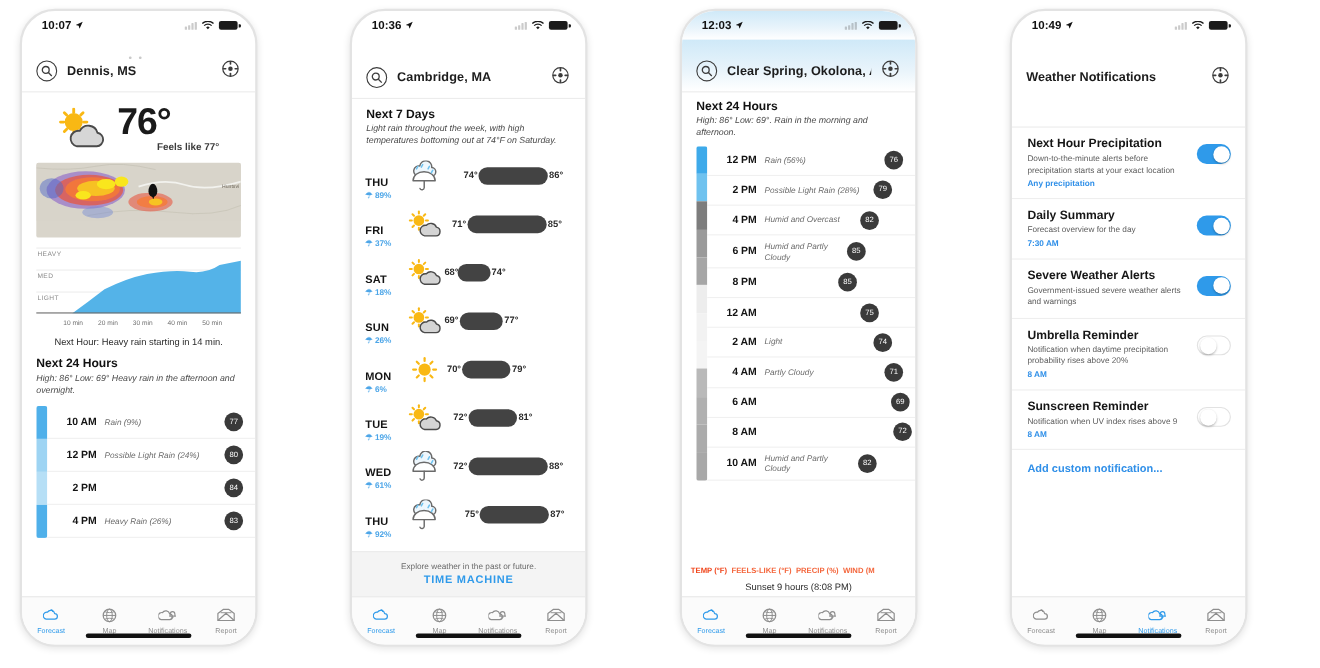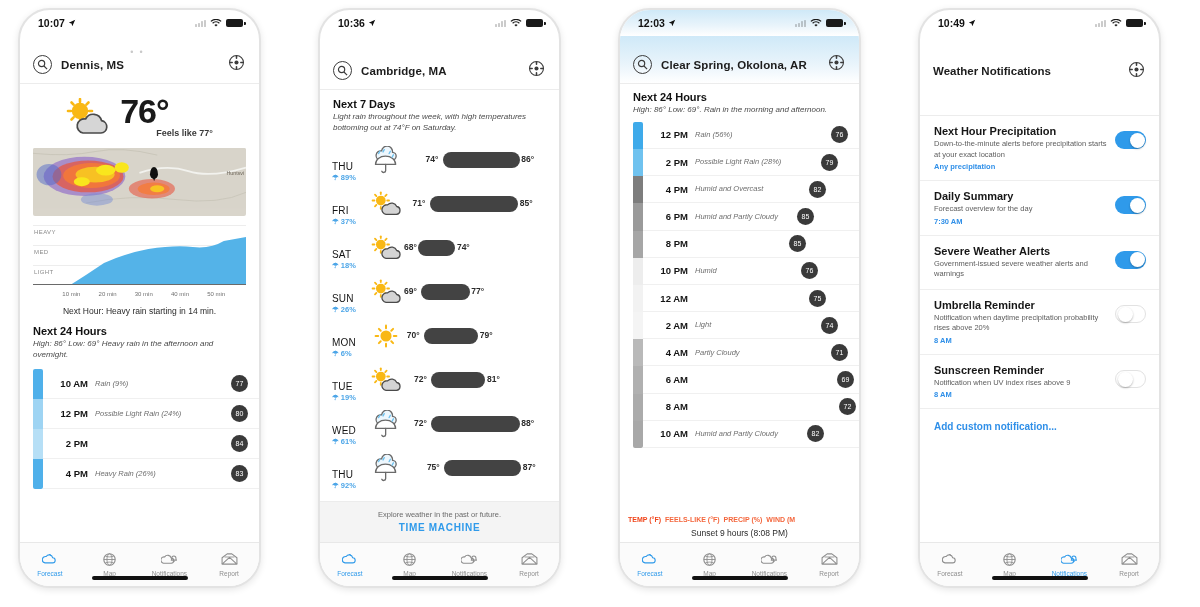--- a/index.html
+++ b/index.html
@@ -7,21 +7,21 @@
     width:1200px; height:607px;
     background:#ffffff;
     font-family:"Liberation Sans", sans-serif;
     overflow:hidden;
   }
   .stage { display:flex; width:1200px; height:607px; }
   .phone-slot { width:300px; height:607px; position:relative; }
 
   .phone {
     position:absolute; left:18px; top:8px;
-    width:243px; height:580px;
+    width:216px; height:580px;
     background:#fff;
     border-radius:32px;
     border:2px solid #e3e3e3;
     box-shadow:0 2px 7px rgba(0,0,0,.10);
     overflow:hidden;
     display:flex; flex-direction:column;
   }
   .notch-dots { position:absolute; top:38px; left:0; width:100%; text-align:center; font-size:9px; color:#c9c9c9; letter-spacing:6px; line-height:1; }
 
   
@@ -88,21 +88,21 @@
   
   .tabbar { flex:0 0 44px; display:flex; align-items:center; border-top:1px solid #e8e8e8; background:#fbfbfb; padding-bottom:2px; }
   .tab { flex:1 1 0; text-align:center; font-size:6.5px; color:#8e8e8e; }
   .tab.active { color:#2f9aea; }
   .tab .ticon { height:17px; display:flex; align-items:center; justify-content:center; margin-bottom:2px; }
   .homebar { position:absolute; bottom:6px; left:50%; transform:translateX(-50%); width:96px; height:4px; background:#111; border-radius:3px; }
 
   
   .day-row { display:flex; align-items:center; padding:3px 12px; height:44px; }
   .day-name { width:36px; flex:0 0 36px; }
-  .day-abbr { font-size:10px; font-weight:normal; color:#141414; letter-spacing:.2px;margin-top:23px; }
+  .day-abbr { font-size:10px; font-weight:bold; color:#141414; letter-spacing:.2px;margin-top:23px; }
   .day-pop { font-size:7.5px; font-weight:bold; color:#4da6e8; margin-top:1px; }
   .day-icon { width:36px; flex:0 0 36px; display:flex; align-items:center; justify-content:center; }
   .day-bar { flex:1 1 auto; display:flex; align-items:center; position:relative; height:18px; }
   .db-lo, .db-hi { font-size:8.5px; font-weight:bold; color:#2a2a2a; position:absolute; }
   .db-track { position:absolute; left:0; right:0; top:0; bottom:0; }
   .db-fill { position:absolute; top:1px; height:16px; background:#434343; border-radius:9px; }
 
   .timemachine { border-top:1px solid #ececec; background:#f4f4f4; padding:8px 0 9px; text-align:center; }
   .tm-sub { font-size:7.5px; color:#6a6a6a; }
   .tm-btn { font-size:10px; font-weight:bold; color:#2f9aea; letter-spacing:.7px; margin-top:3px; }
@@ -739,25 +739,20 @@
     <span class="hour-time">6 PM</span>
     <span class="hour-desc">Humid and Partly Cloudy</span>
     <span class="hour-badge" style="margin-right:34px">85</span>
   </div>
   <div class="hour-row" style="min-height:0;padding:4.6px 11px 4.6px 9px">
     <span class="hour-time">8 PM</span>
     <span class="hour-desc"></span>
     <span class="hour-badge" style="margin-right:42px">85</span>
   </div>
   <div class="hour-row" style="min-height:0;padding:4.6px 11px 4.6px 9px">
-    <span class="hour-time">10 PM</span>
-    <span class="hour-desc">Humid</span>
-    <span class="hour-badge" style="margin-right:30px">76</span>
-  </div>
-  <div class="hour-row" style="min-height:0;padding:4.6px 11px 4.6px 9px">
     <span class="hour-time">12 AM</span>
     <span class="hour-desc"></span>
     <span class="hour-badge" style="margin-right:22px">75</span>
   </div>
   <div class="hour-row" style="min-height:0;padding:4.6px 11px 4.6px 9px">
     <span class="hour-time">2 AM</span>
     <span class="hour-desc">Light</span>
     <span class="hour-badge" style="margin-right:10px">74</span>
   </div>
   <div class="hour-row" style="min-height:0;padding:4.6px 11px 4.6px 9px">

